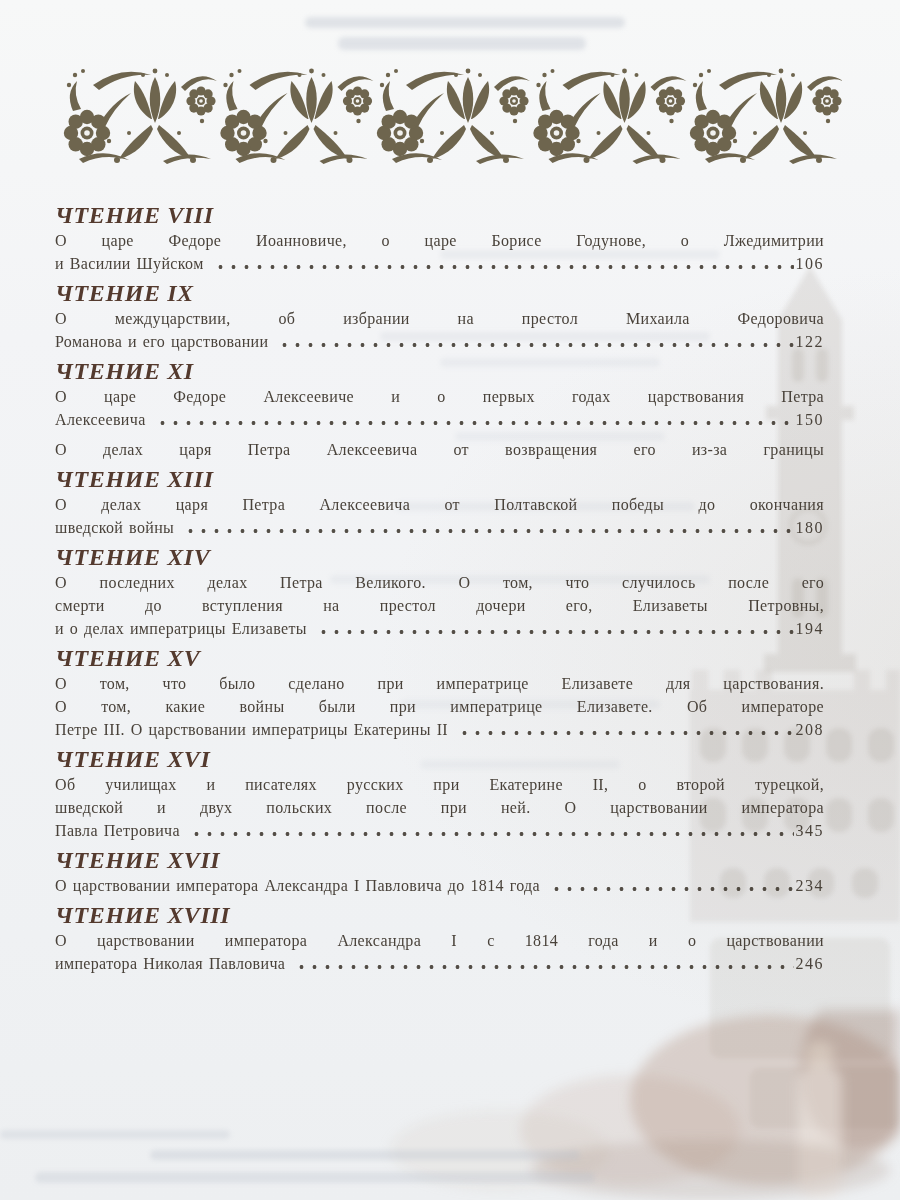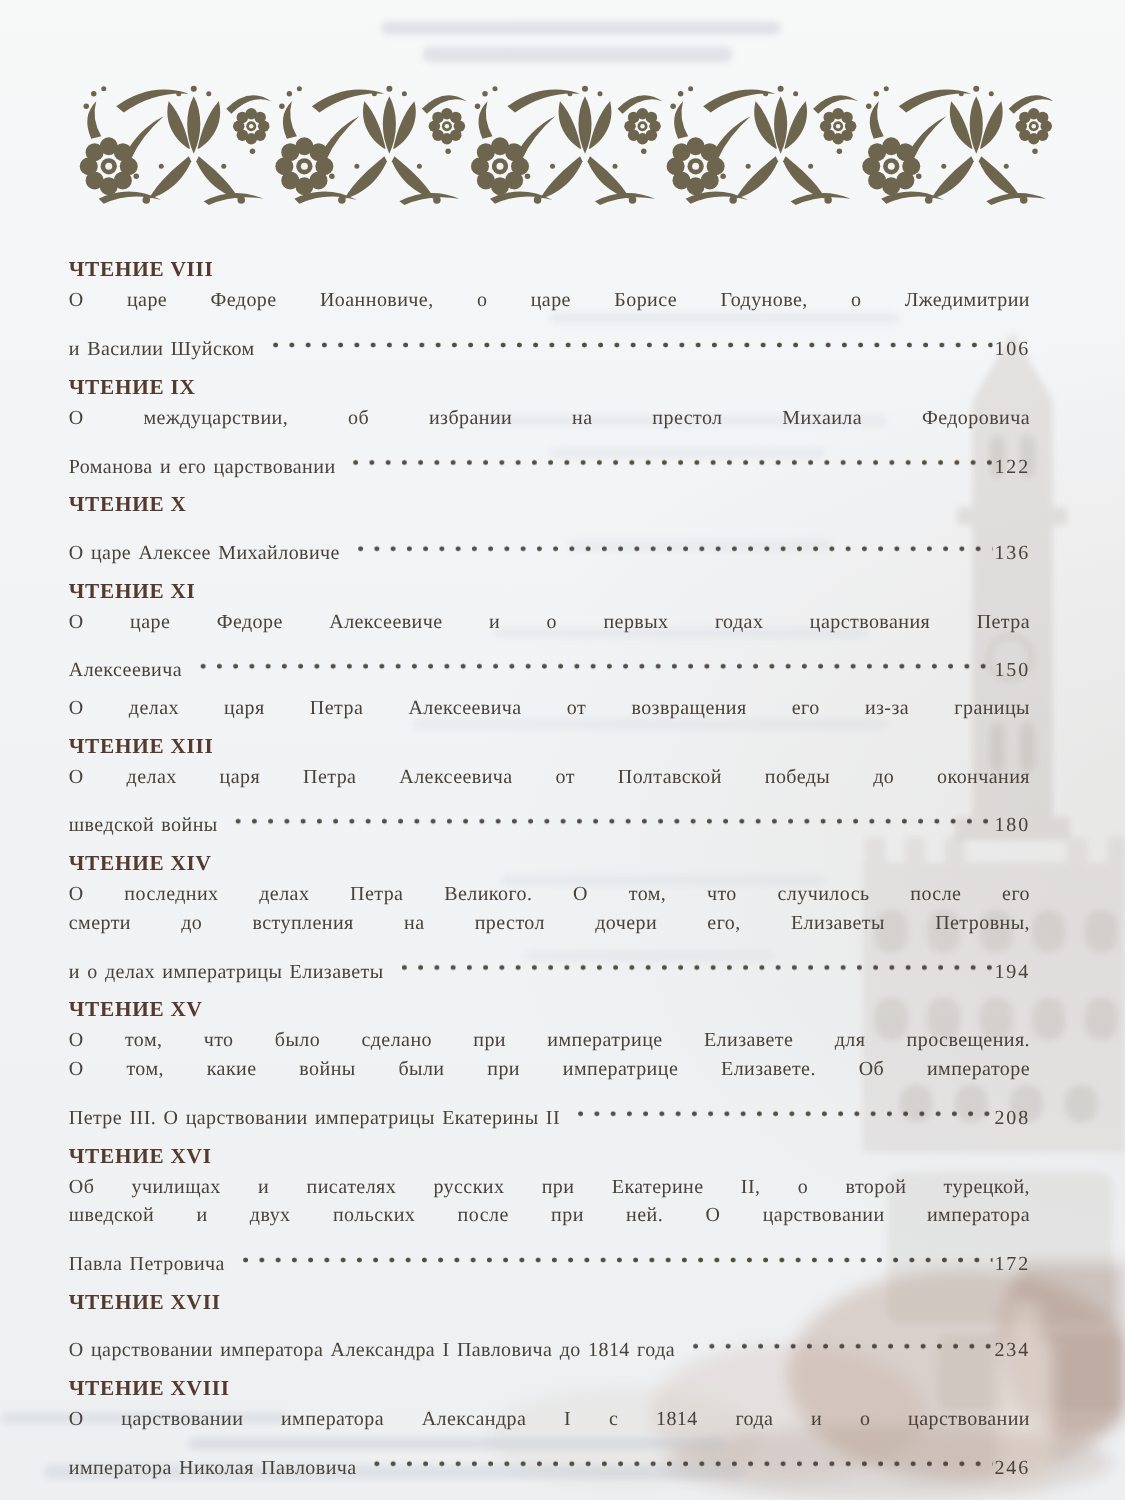--- a/index.html
+++ b/index.html
@@ -16,28 +16,28 @@
   
   .ornament{position:absolute;left:59px;top:63px;}
   
   .toc{
     position:absolute;left:55px;top:204px;width:769px;
     color:var(--body,#49423a);
   }
   .entry{margin:0;}
   .entry + .entry{margin-top:7px;}
   .h{
-    font-size:17px;line-height:23px;font-weight:bold;
-    color:var(--head,#543a2e);letter-spacing:.6px;margin-bottom:2px;
+    font-size:24px;line-height:23px;font-weight:bold;
+    color:var(--head,#543a2e);letter-spacing:.6px;margin-bottom:2px;font-style:italic;
   }
   .ln,.fl{
     font-size:16px;line-height:23px;letter-spacing:.35px;word-spacing:1.5px;
   }
   .ln.just{text-align:justify;text-align-last:justify;}
-  .fl{display:flex;align-items:flex-start;margin-top:16px;}
+  .fl{display:flex;align-items:flex-end;}
   .fl .t{white-space:nowrap;}
   .dots{
     flex:1 1 auto;height:1em;margin:0 2px 0 6px;min-width:26px;
     background-image:radial-gradient(circle, rgba(62,55,46,.88) 1.7px, rgba(62,55,46,0) 2.2px);
     background-size:13px 8px;background-repeat:repeat-x;
     background-position:left 4px bottom 4px;
   }
   .pg{white-space:nowrap;letter-spacing:1.5px;color:var(--body,#49423a);}
 </style>
 </head>
@@ -194,28 +194,20 @@
       <div class="entry">
         <div class="h">ЧТЕНИЕ IX</div>
         <div class="ln just">О междуцарствии, об избрании на престол Михаила Федоровича</div>
         <div class="fl">
           <span class="t">Романова и его царствовании</span>
           <span class="dots"></span>
           <span class="pg">122</span>
         </div>
       </div>
       <div class="entry">
-        <div class="h">ЧТЕНИЕ X</div>
-        <div class="fl">
-          <span class="t">О царе Алексее Михайловиче</span>
-          <span class="dots"></span>
-          <span class="pg">136</span>
-        </div>
-      </div>
-      <div class="entry">
         <div class="h">ЧТЕНИЕ XI</div>
         <div class="ln just">О царе Федоре Алексеевиче и о первых годах царствования Петра</div>
         <div class="fl">
           <span class="t">Алексеевича</span>
           <span class="dots"></span>
           <span class="pg">150</span>
         </div>
       </div>
       <div class="entry">
         <div class="ln just">О делах царя Петра Алексеевича от возвращения его из-за границы</div>
@@ -234,36 +226,36 @@
         <div class="ln just">О последних делах Петра Великого. О том, что случилось после его</div>
         <div class="ln just">смерти до вступления на престол дочери его, Елизаветы Петровны,</div>
         <div class="fl">
           <span class="t">и о делах императрицы Елизаветы</span>
           <span class="dots"></span>
           <span class="pg">194</span>
         </div>
       </div>
       <div class="entry">
         <div class="h">ЧТЕНИЕ XV</div>
-        <div class="ln just">О том, что было сделано при императрице Елизавете для просвещения.</div>
+        <div class="ln just">О том, что было сделано при императрице Елизавете для царствования.</div>
         <div class="ln just">О том, какие войны были при императрице Елизавете. Об императоре</div>
         <div class="fl">
           <span class="t">Петре III. О царствовании императрицы Екатерины II</span>
           <span class="dots"></span>
           <span class="pg">208</span>
         </div>
       </div>
       <div class="entry">
         <div class="h">ЧТЕНИЕ XVI</div>
         <div class="ln just">Об училищах и писателях русских при Екатерине II, о второй турецкой,</div>
         <div class="ln just">шведской и двух польских после при ней. О царствовании императора</div>
         <div class="fl">
           <span class="t">Павла Петровича</span>
           <span class="dots"></span>
-          <span class="pg">172</span>
+          <span class="pg">345</span>
         </div>
       </div>
       <div class="entry">
         <div class="h">ЧТЕНИЕ XVII</div>
         <div class="fl">
           <span class="t">О царствовании императора Александра I Павловича до 1814 года</span>
           <span class="dots"></span>
           <span class="pg">234</span>
         </div>
       </div>

